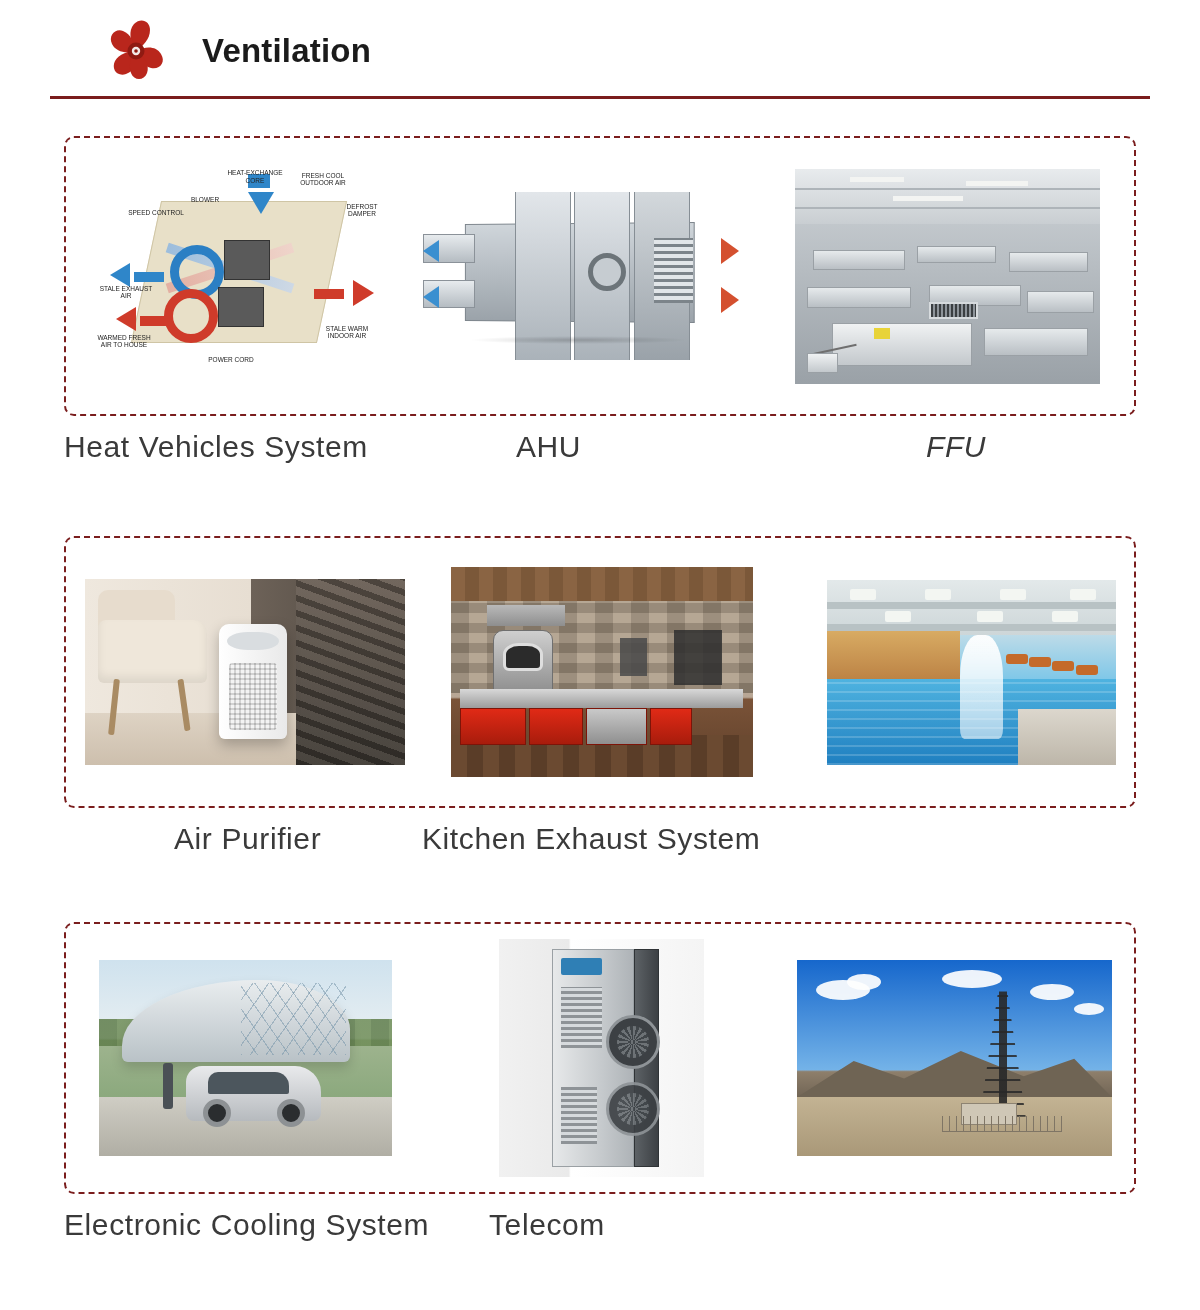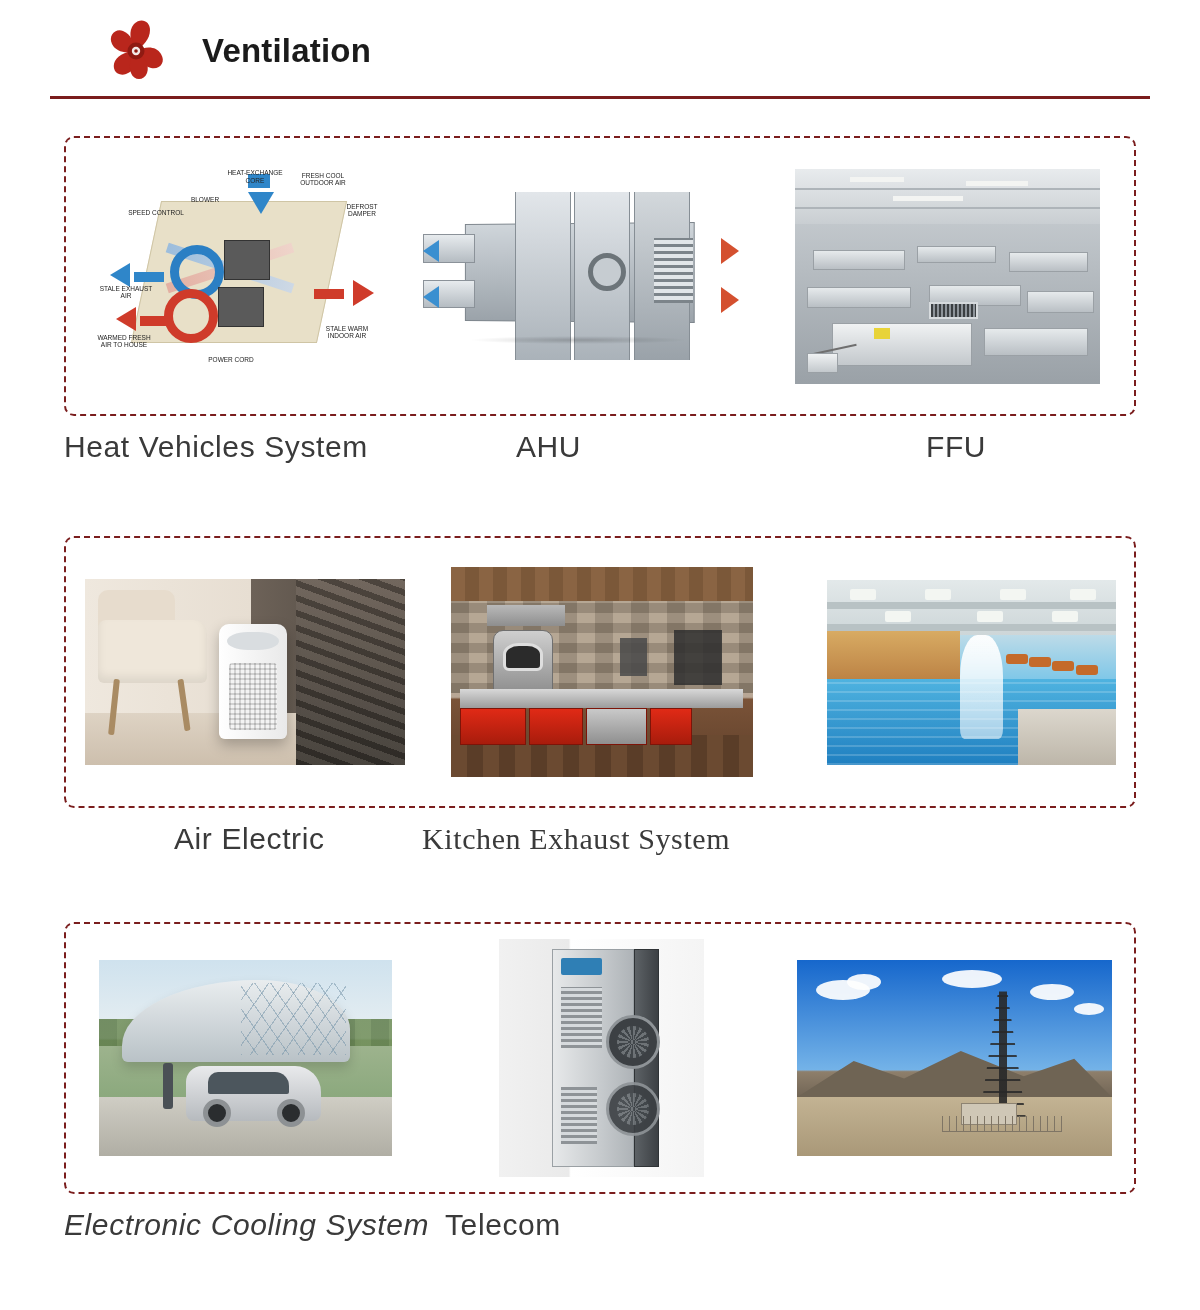--- a/index.html
+++ b/index.html
@@ -510,21 +510,21 @@
           <div class="panelbox" style="left:4%;top:86%;width:10%;height:9%;"></div>
           <div class="tile" style="left:62%;top:74%;width:34%;height:13%;"></div>
         </div>
       </div>
     </div>
 
   </div>
   <div class="captions">
     <div class="caption" style="width:340px;padding-left:0;">Heat Vehicles System</div>
     <div class="caption" style="width:350px;text-align:left;padding-left:112px;">AHU</div>
-    <div class="caption" style="width:360px;text-align:left;padding-left:172px;">FFU</div>
+    <div class="caption" style="width:360px;text-align:left;padding-left:172px;font-style:italic;">FFU</div>
   </div>
 </div>
 
 <div class="row-block" id="row2">
   <div class="dashed-box">
 
     <div class="cell" style="width:358px;height:100%;">
       <div class="thumb" style="width:320px;height:186px;">
         <div class="scene purifier">
           <div class="wall-stone"></div>
@@ -582,22 +582,22 @@
           <div class="lounger" style="left:62%;top:40%;"></div>
           <div class="lounger" style="left:70%;top:42%;"></div>
           <div class="lounger" style="left:78%;top:44%;"></div>
           <div class="lounger" style="left:86%;top:46%;"></div>
         </div>
       </div>
     </div>
 
   </div>
   <div class="captions">
-    <div class="caption" style="width:358px;padding-left:110px;">Air Electric</div>
-    <div class="caption" style="width:355px;padding-left:0px;font-family:Liberation Serif, serif;">Kitchen Exhaust System</div>
+    <div class="caption" style="width:358px;padding-left:110px;">Air Purifier</div>
+    <div class="caption" style="width:355px;padding-left:0px;">Kitchen Exhaust System</div>
   </div>
 </div>
 
 <div class="row-block" id="row3">
   <div class="dashed-box">
 
     <div class="cell" style="width:358px;height:100%;">
       <div class="thumb" style="width:293px;height:196px;">
         <div class="scene ev">
           <div class="sky"></div>
@@ -644,16 +644,16 @@
           <div class="ground"></div>
           <div class="tower"></div>
           <div class="hut"></div>
           <div class="fence"></div>
         </div>
       </div>
     </div>
 
   </div>
   <div class="captions">
-    <div class="caption" style="width:355px;padding-left:0px;font-style:italic;">Electronic Cooling System</div>
-    <div class="caption" style="width:355px;padding-left:26px;">Telecom</div>
+    <div class="caption" style="width:355px;padding-left:0px;">Electronic Cooling System</div>
+    <div class="caption" style="width:355px;padding-left:70px;">Telecom</div>
   </div>
 </div>
 
 </body></html>

